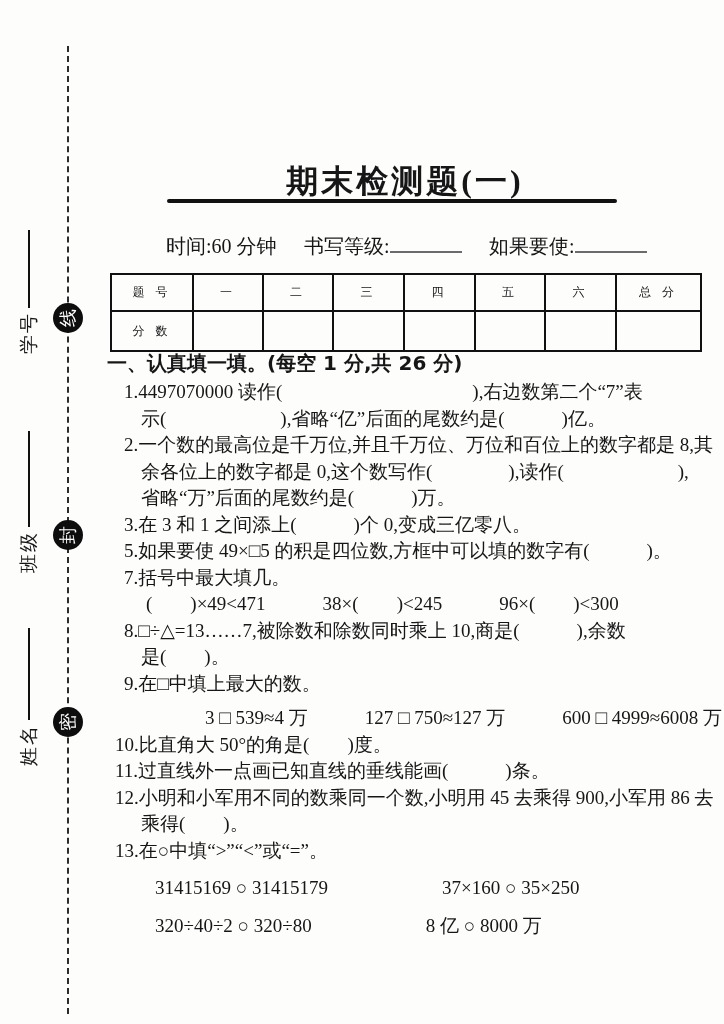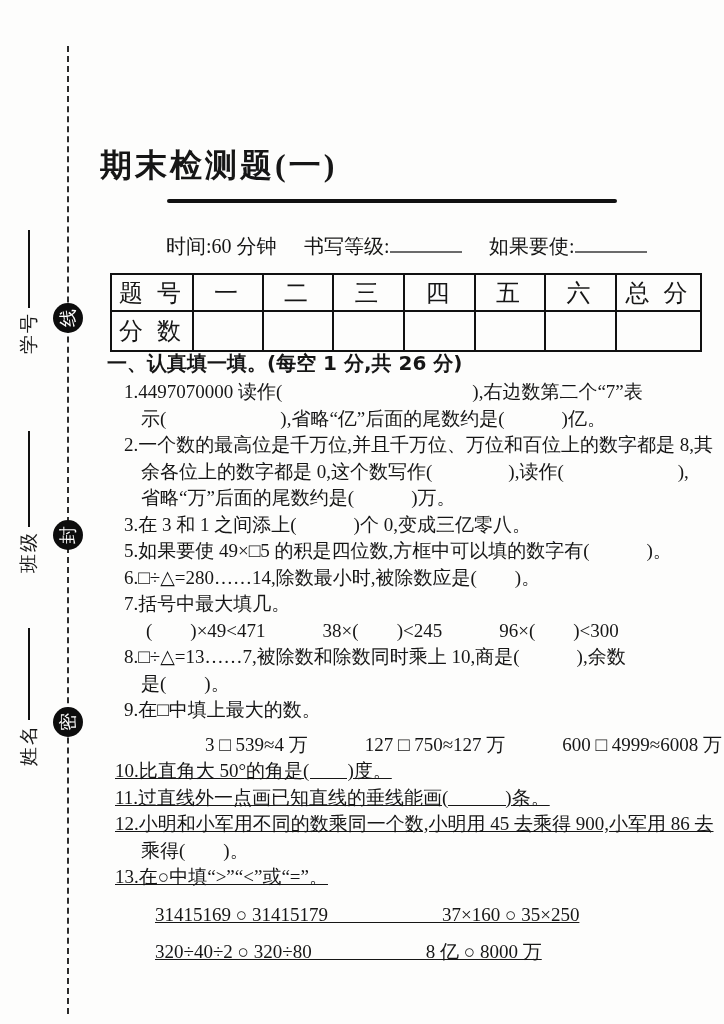--- a/index.html
+++ b/index.html
@@ -56,23 +56,23 @@
   .ml1 { width: 126px; left: -34px; top: 278px; }
   .ml1 .mline { width: 78px; }
   .ml2 { width: 152px; left: -47px; top: 484px; }
   .ml2 .mline { width: 96px; }
   .ml3 { width: 148px; left: -45px; top: 679px; }
   .ml3 .mline { width: 92px; }
 
   
   .title {
     position: absolute;
-    left: 100px; top: 144px;
+    left: 100px; top: 160px;
     width: 610px;
-    text-align: left;
+    text-align: center;
     font-size: 32px;
     font-weight: 700;
     letter-spacing: 3px;
   }
   .rule {
     position: absolute;
     left: 167px; top: 199px;
     width: 450px; height: 4px;
     background: #111;
     border-radius: 2px;
@@ -92,21 +92,21 @@
   .score-table {
     position: absolute;
     left: 110px; top: 273px;
     width: 590px;
     border-collapse: collapse;
     table-layout: fixed;
   }
   .score-table td {
     border: 2px solid #111;
     text-align: center;
-    font-size: 24px;
+    font-size: 12px;
     letter-spacing: 4px;
     padding: 0;
     margin-left: 16px;
   }
   .score-table tr.r1 td { height: 37px; }
   .score-table tr.r2 td { height: 40px; }
 
   
   .heading {
     position: absolute;
@@ -120,25 +120,25 @@
   
   .questions {
     position: absolute;
     left: 110px; top: 379px;
     width: 612px;
     font-size: 19px;
     line-height: 26.5px;
   }
   .ln { white-space: pre; }
   .n1   { padding-left: 14px; }
-  .n2   { padding-left: 5px; text-decoration: underline; }
+  .n2   { padding-left: 5px; }
   .cont { padding-left: 31px; }
   .s15  { padding-left: 15px; }
   .s36  { padding-left: 36px; }
-  .s45  { padding-left: 45px; text-decoration: underline; }
+  .s45  { padding-left: 45px; }
   .gap  { margin-top: 8px; text-align: right; }
   .gap2 { margin-top: 11px; }
 </style>
 </head>
 <body>
 
 <div class="page">
 
   <div class="dash-line"></div>
   <div class="seal-circle seal-c1">线</div>
@@ -205,21 +205,20 @@
   <div class="heading">一、认真填一填。(每空 1 分,共 26 分)</div>
 
   <div class="questions">
     <div class="ln n1">1.4497070000 读作(　　　　　　　　　　),右边数第二个“7”表</div>
     <div class="ln cont">示(　　　　　　),省略“亿”后面的尾数约是(　　　)亿。</div>
     <div class="ln n1">2.一个数的最高位是千万位,并且千万位、万位和百位上的数字都是 8,其</div>
     <div class="ln cont">余各位上的数字都是 0,这个数写作(　　　　),读作(　　　　　　),</div>
     <div class="ln cont">省略“万”后面的尾数约是(　　　)万。</div>
     <div class="ln n1">3.在 3 和 1 之间添上(　　　)个 0,变成三亿零八。</div>
     <div class="ln n1">5.如果要使 49×□5 的积是四位数,方框中可以填的数字有(　　　)。</div>
-    <div class="ln n1">6.□÷△=280……14,除数最小时,被除数应是(　　)。</div>
     <div class="ln n1">7.括号中最大填几。</div>
     <div class="ln s36">(　　)×49&lt;471　　　38×(　　)&lt;245　　　96×(　　)&lt;300</div>
     <div class="ln n1">8.□÷△=13……7,被除数和除数同时乘上 10,商是(　　　),余数</div>
     <div class="ln cont">是(　　)。</div>
     <div class="ln n1">9.在□中填上最大的数。</div>
     <div class="ln s15 gap">3 □ 539≈4 万　　　127 □ 750≈127 万　　　600 □ 4999≈6008 万</div>
     <div class="ln n2">10.比直角大 50°的角是(　　)度。</div>
     <div class="ln n2">11.过直线外一点画已知直线的垂线能画(　　　)条。</div>
     <div class="ln n2">12.小明和小军用不同的数乘同一个数,小明用 45 去乘得 900,小军用 86 去</div>
     <div class="ln cont">乘得(　　)。</div>

